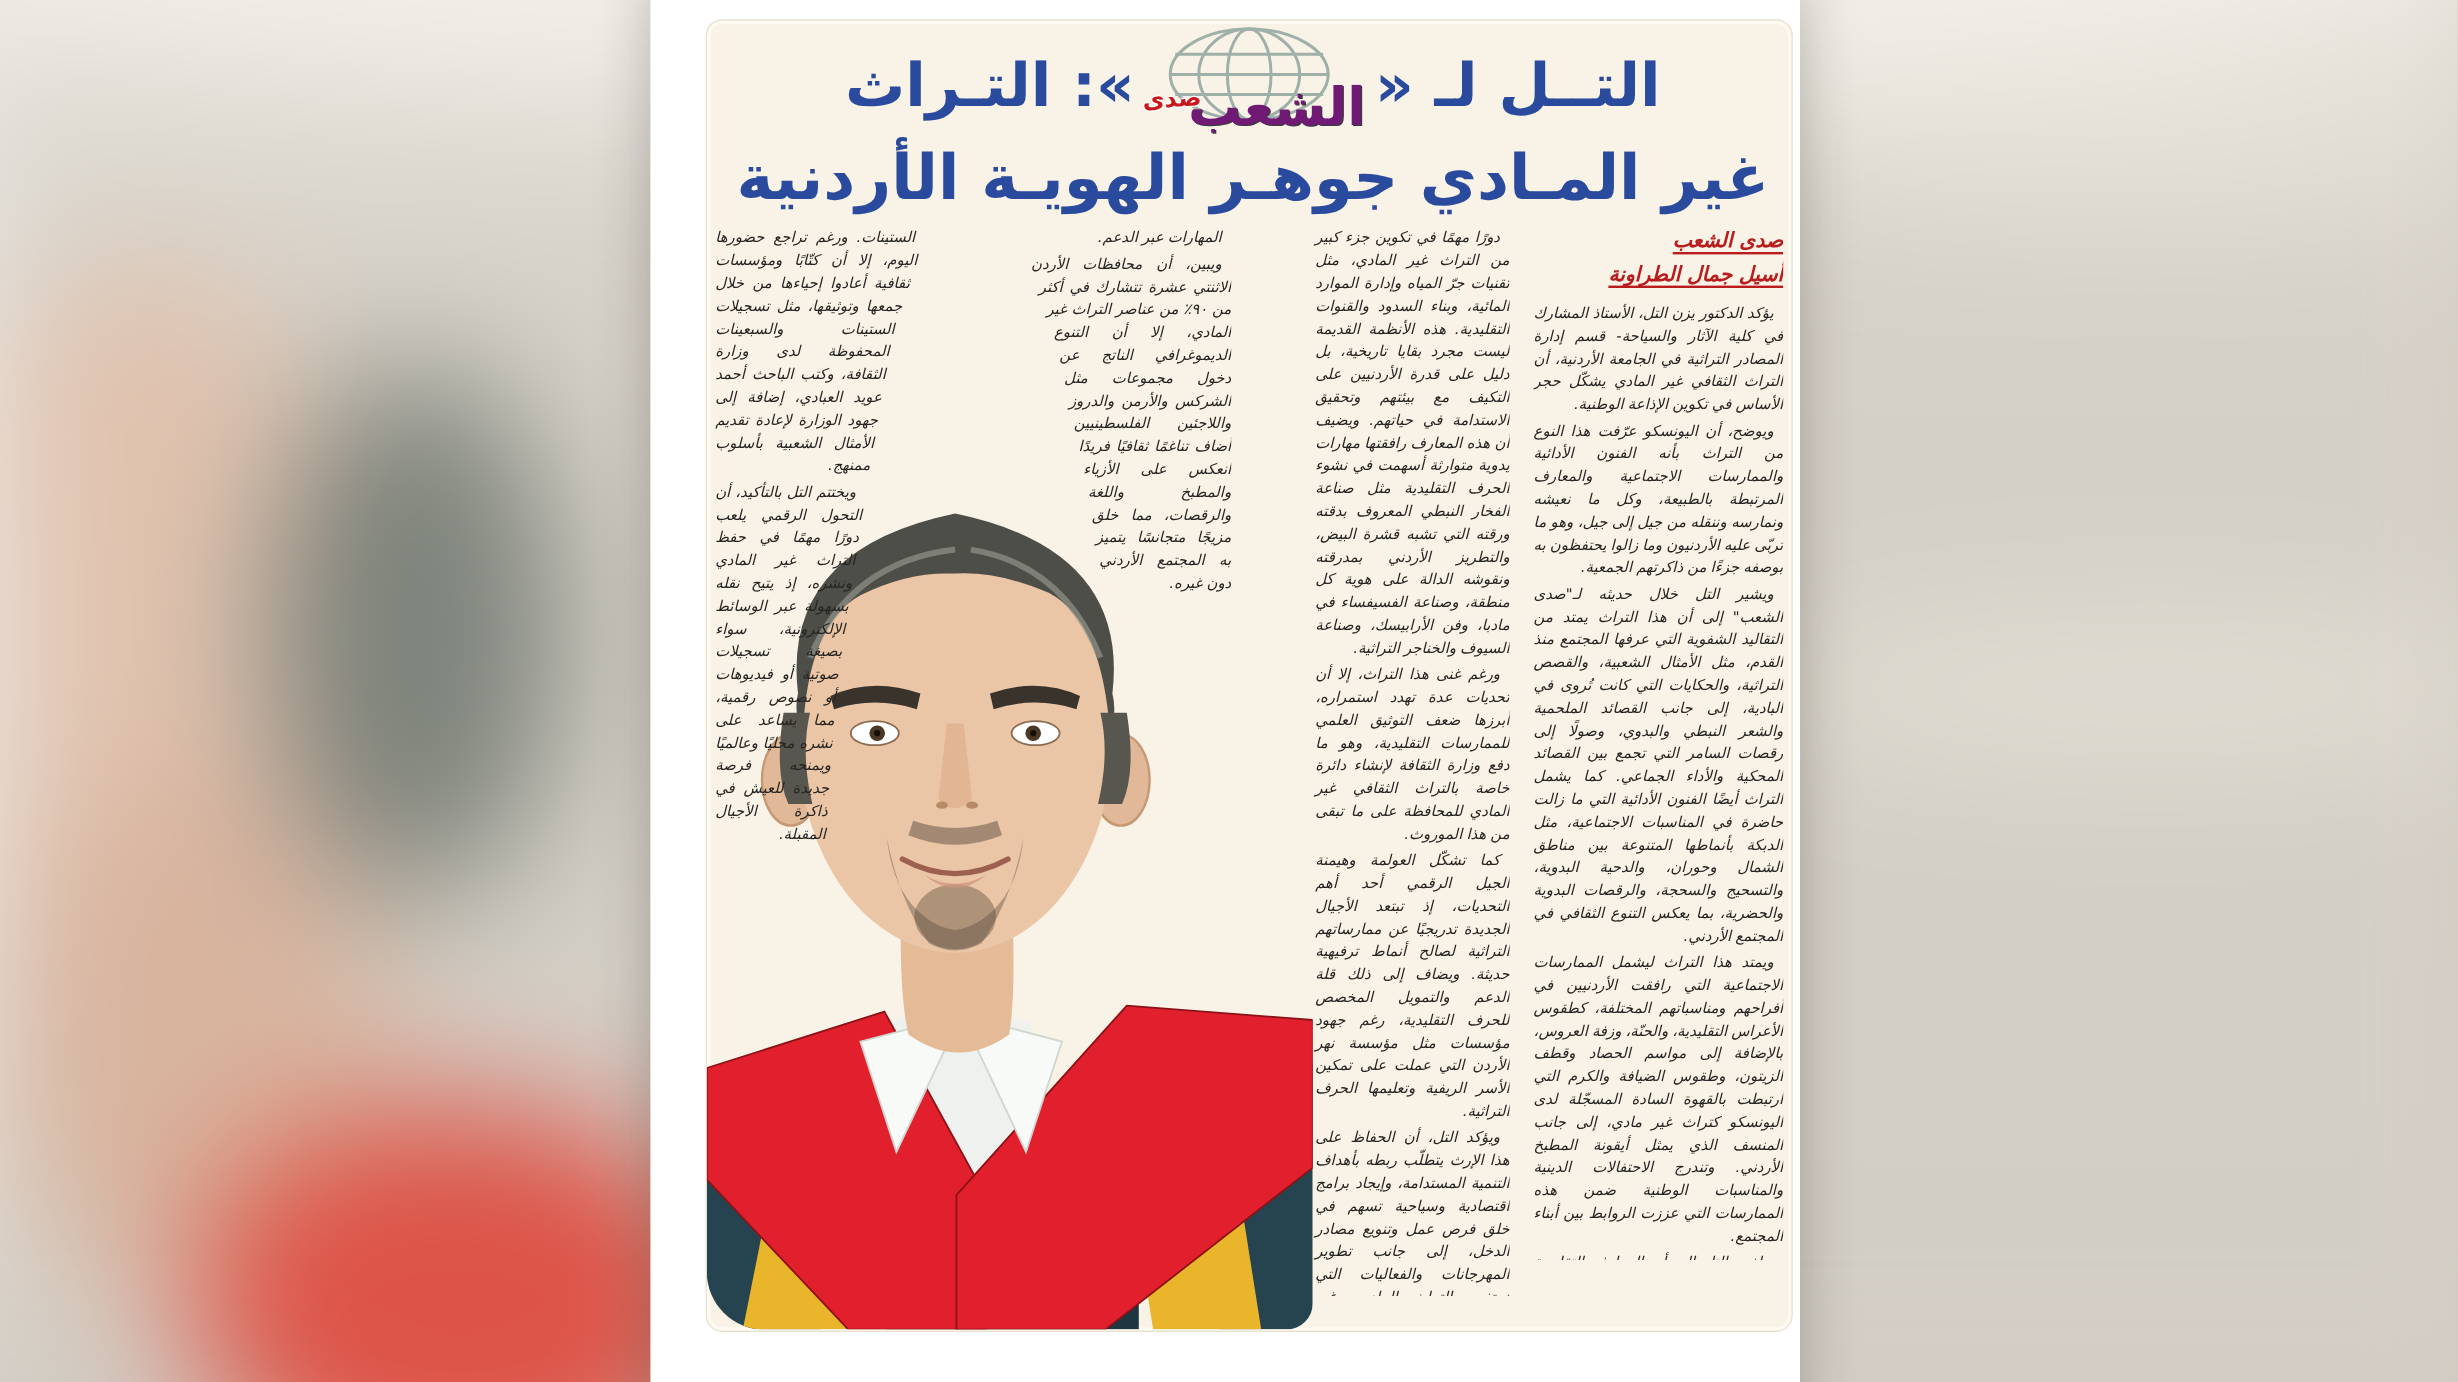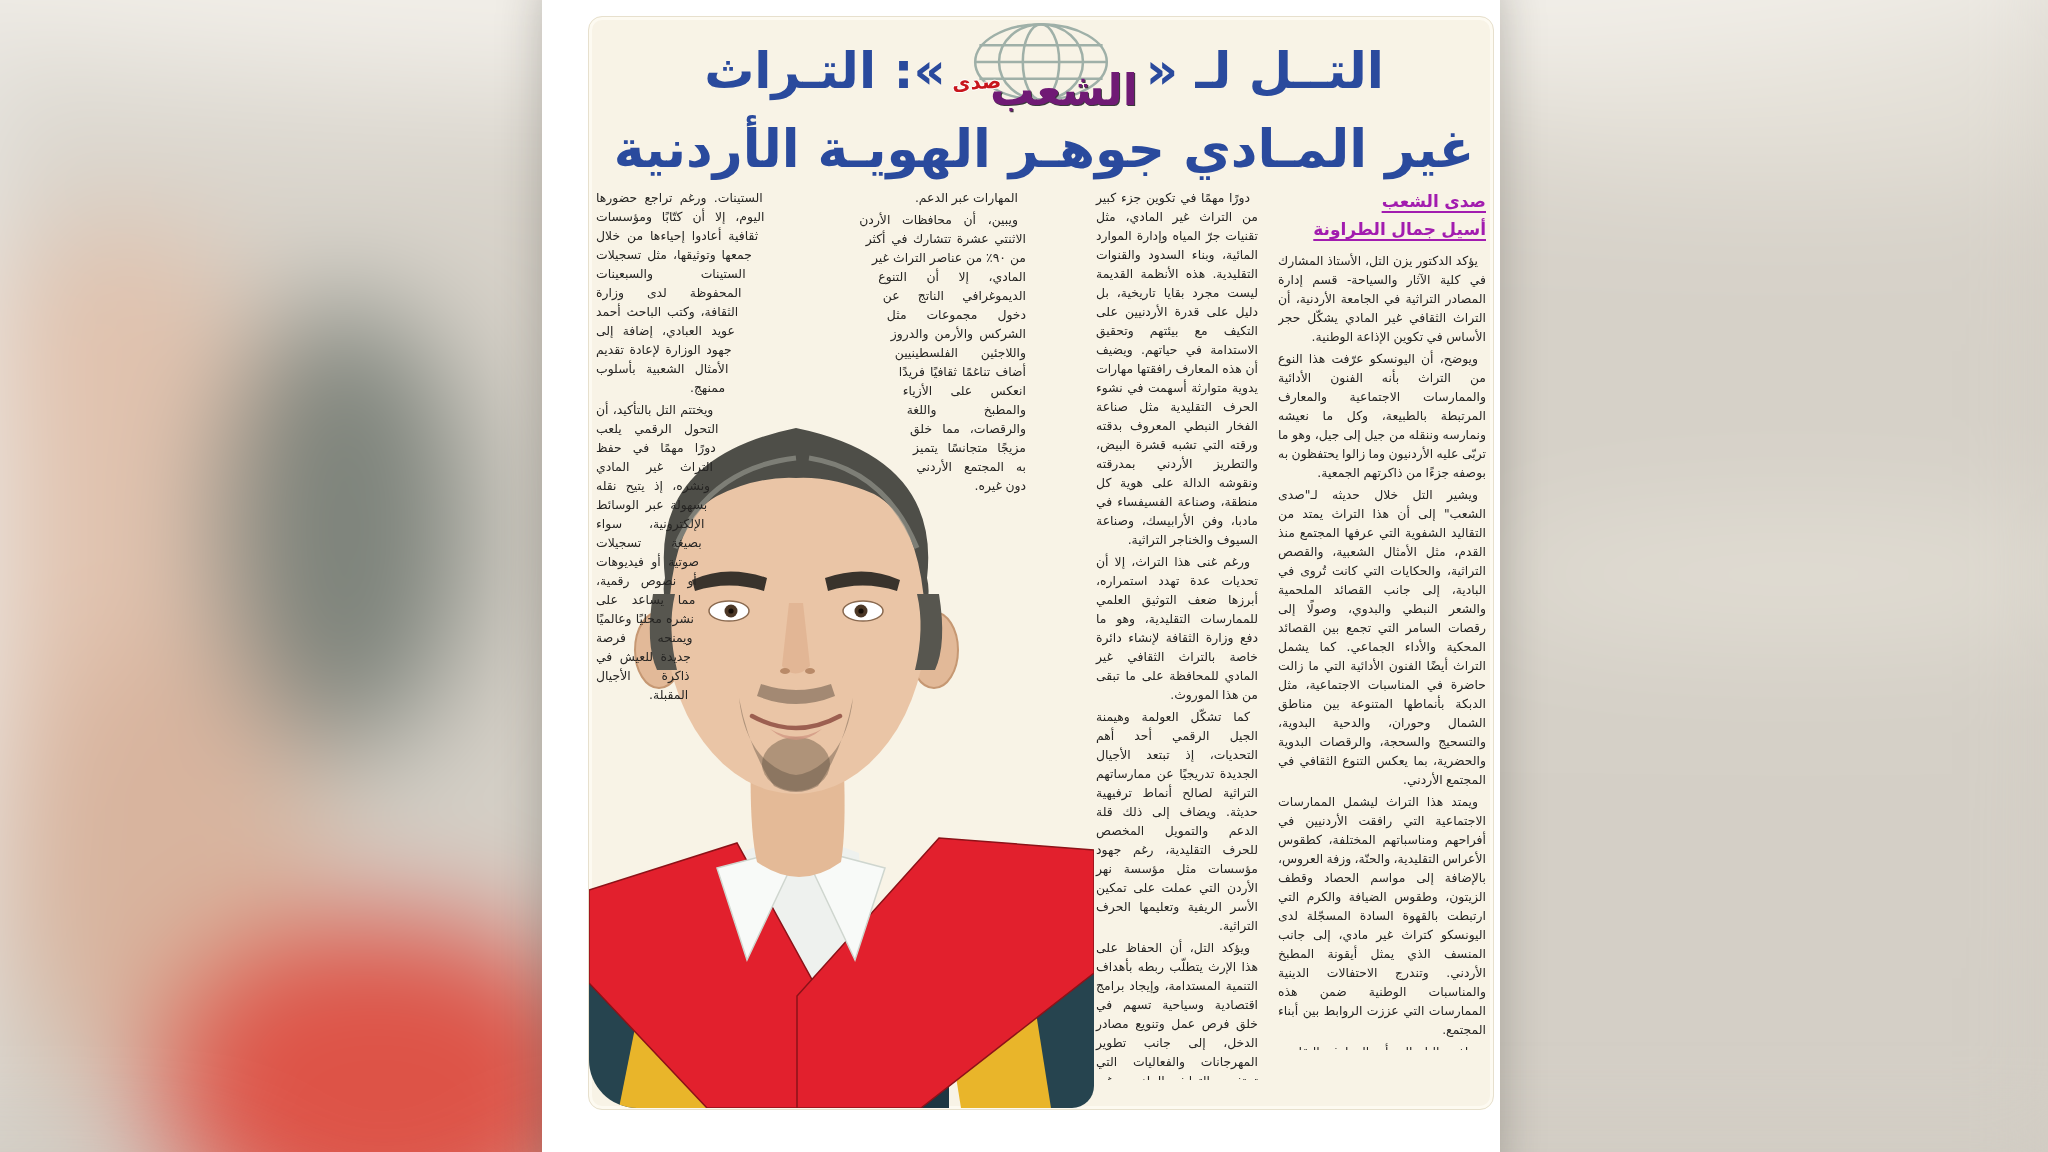--- a/index.html
+++ b/index.html
@@ -28,28 +28,28 @@
   
   .paper-logo{position:relative;display:inline-block;width:188px;height:86px;vertical-align:-22px;margin:0 6px;}
   .paper-logo .globe{position:absolute;top:-4px;left:14px;width:150px;height:84px;}
   .paper-logo .logo-text{position:absolute;bottom:-2px;right:2px;font-size:44px;line-height:1;
                          font-weight:bold;color:#701a75;text-shadow:1px 1px 0 #3a3a3a;}
   .paper-logo .logo-badge{position:absolute;top:16px;left:0;font-size:20px;font-weight:bold;color:#c8161d;
                           transform:rotate(-3deg);
                           text-shadow:-1px 0 0 #fff,1px 0 0 #fff,0 -1px 0 #fff,0 1px 0 #fff;}
 
   
-  .byline{font-size:17px;font-weight:bold;color:#a21caf;line-height:26px;
+  .byline{font-size:17px;font-weight:bold;color:#b91c1c;line-height:26px;
           text-decoration:underline;text-underline-offset:4px;text-decoration-thickness:1.5px;
           margin-bottom:2px;}
   .byline-wrap{margin-bottom:9px;}
 
   
   .col{position:absolute;z-index:3;direction:rtl;text-align:justify;overflow:hidden;
-       font-size:12.4px;line-height:19px;color:#262523;word-spacing:-0.5px;}
+       font-size:12.4px;line-height:19px;color:#262523;word-spacing:-0.5px;font-style:italic;}
   .col p{margin:0 0 3px 0;text-indent:8px;}
 
   
   .wrap-l3{float:left;width:142px;height:332px;margin-top:234px;
            shape-outside:polygon(0 0,18% 0,42% 18%,62% 42%,80% 70%,90% 100%,0 100%);}
   .wrap-l4{float:right;width:128px;height:326px;margin-top:234px;
            shape-outside:polygon(100% 0,82% 0,56% 18%,38% 42%,20% 70%,10% 100%,100% 100%);}
   .wrap-l2{float:left;width:48px;height:294px;margin-top:598px;}
 
   

